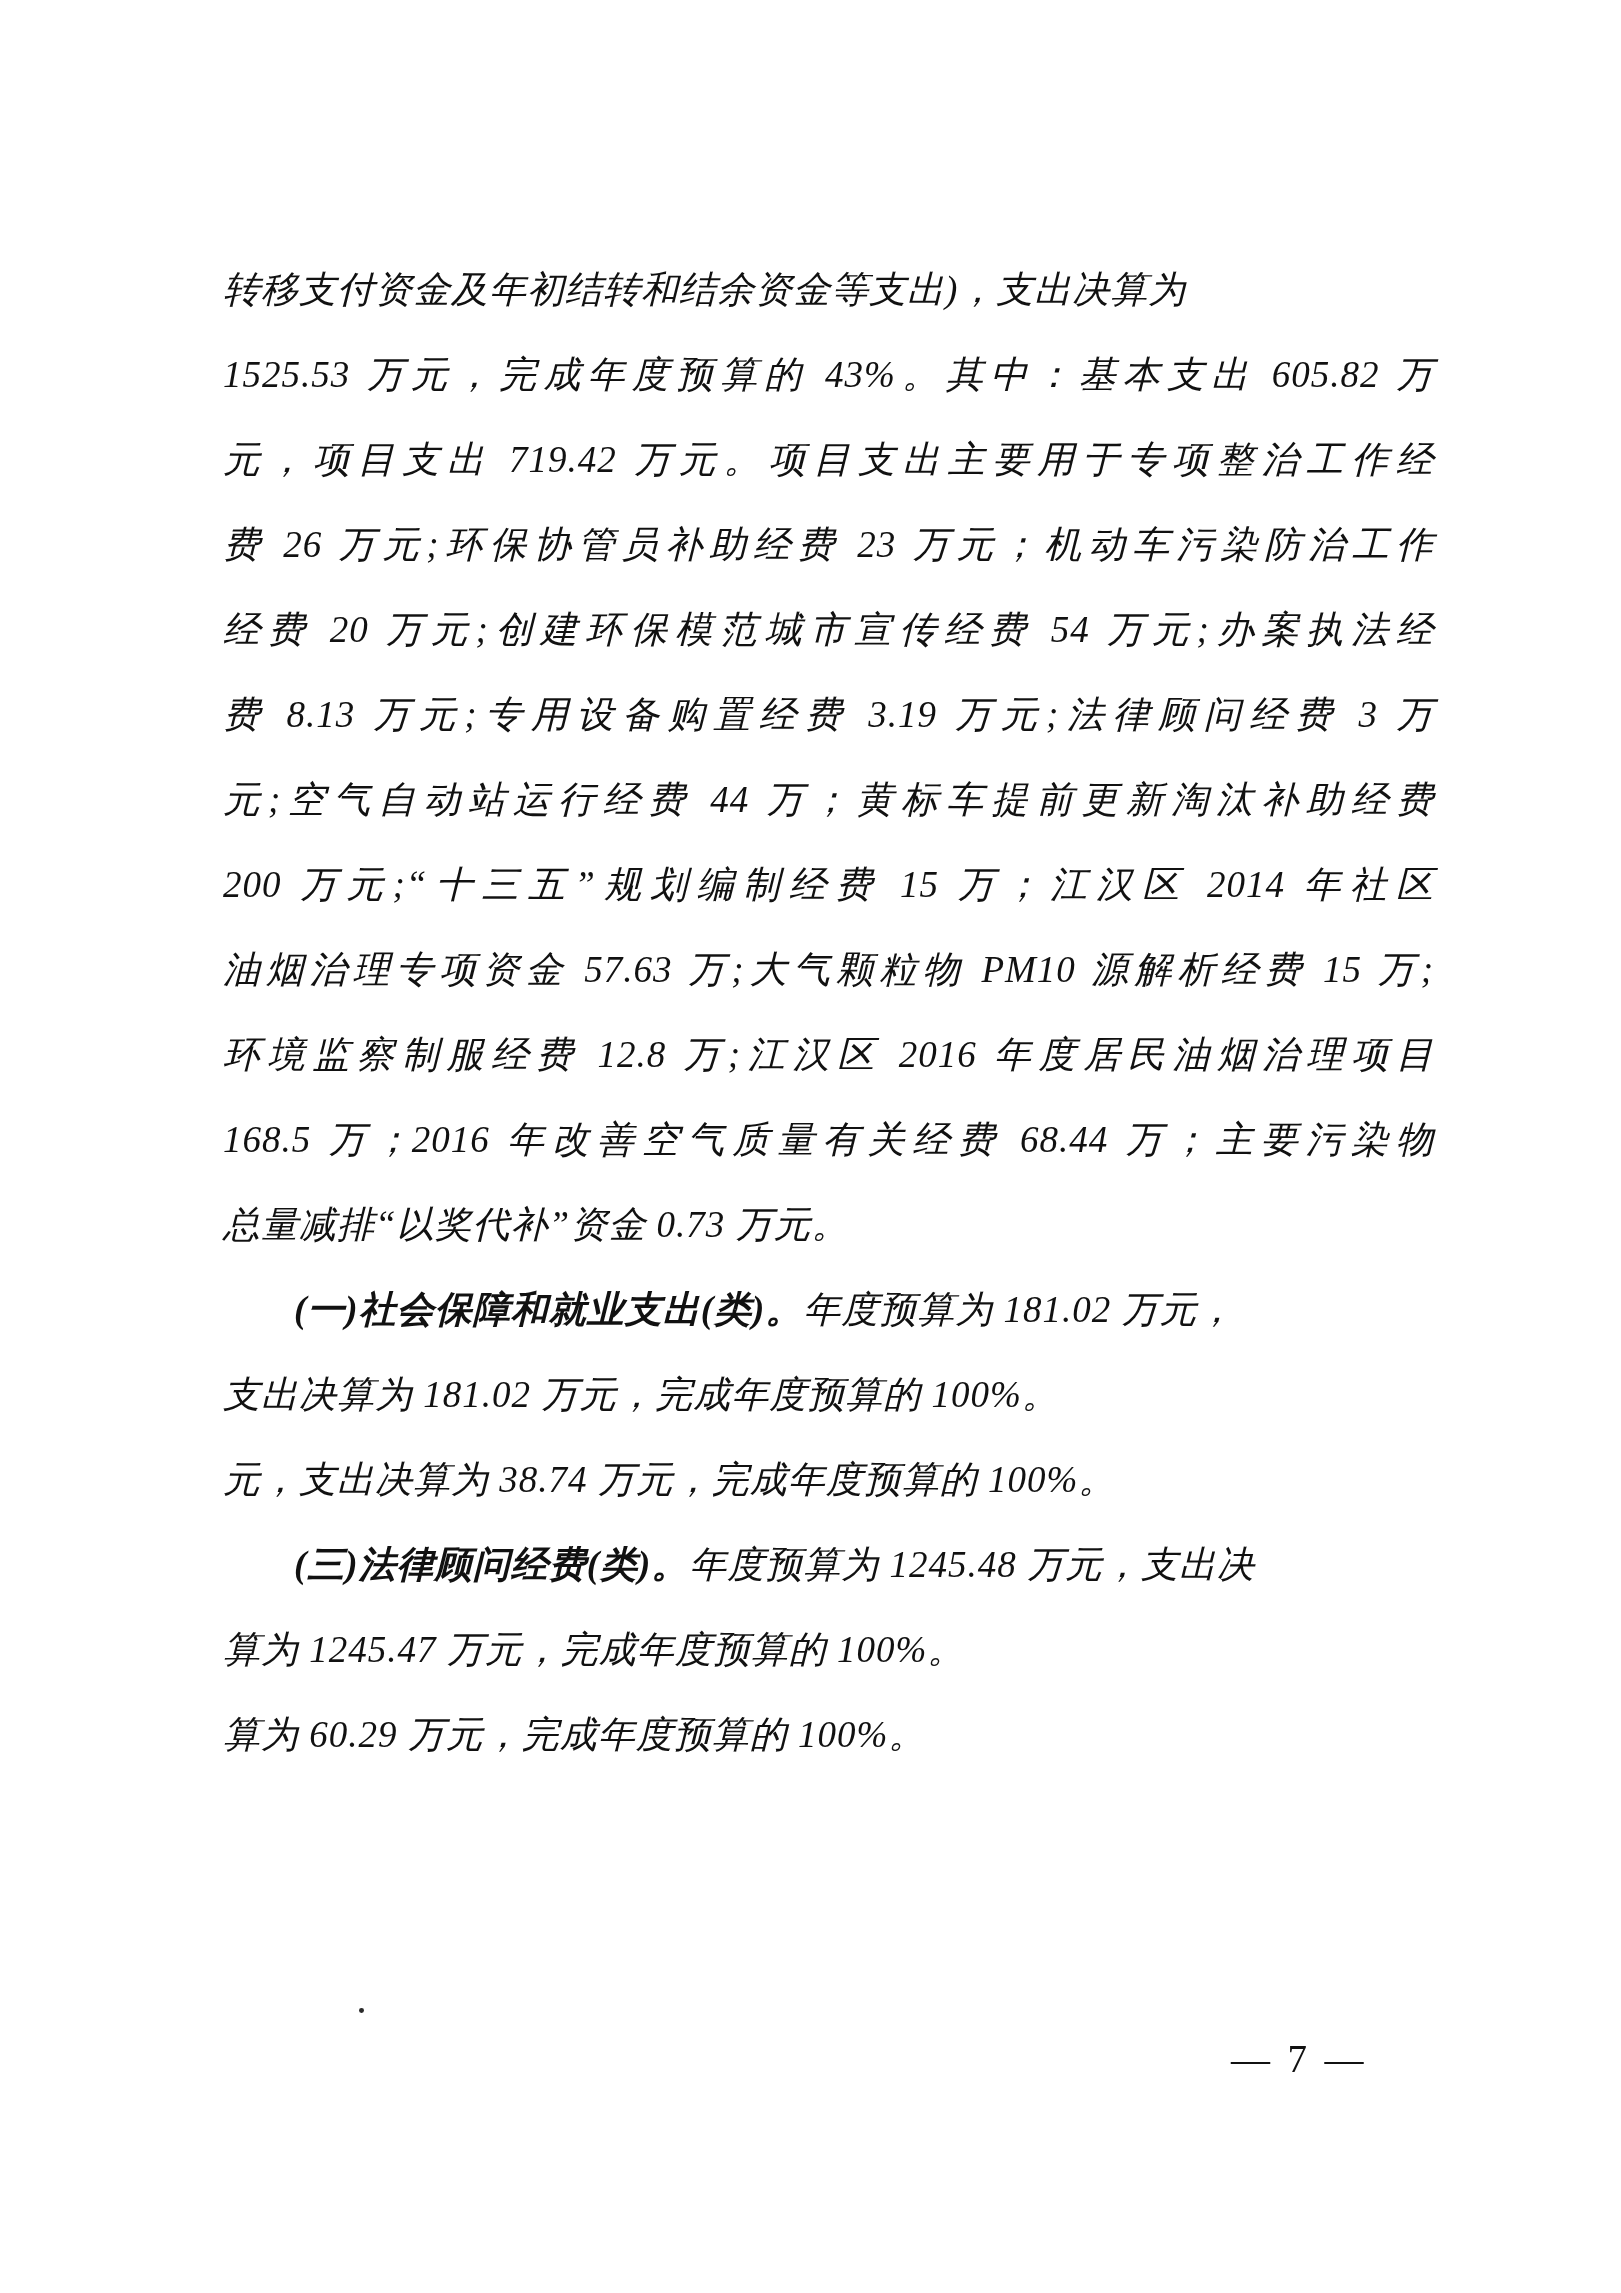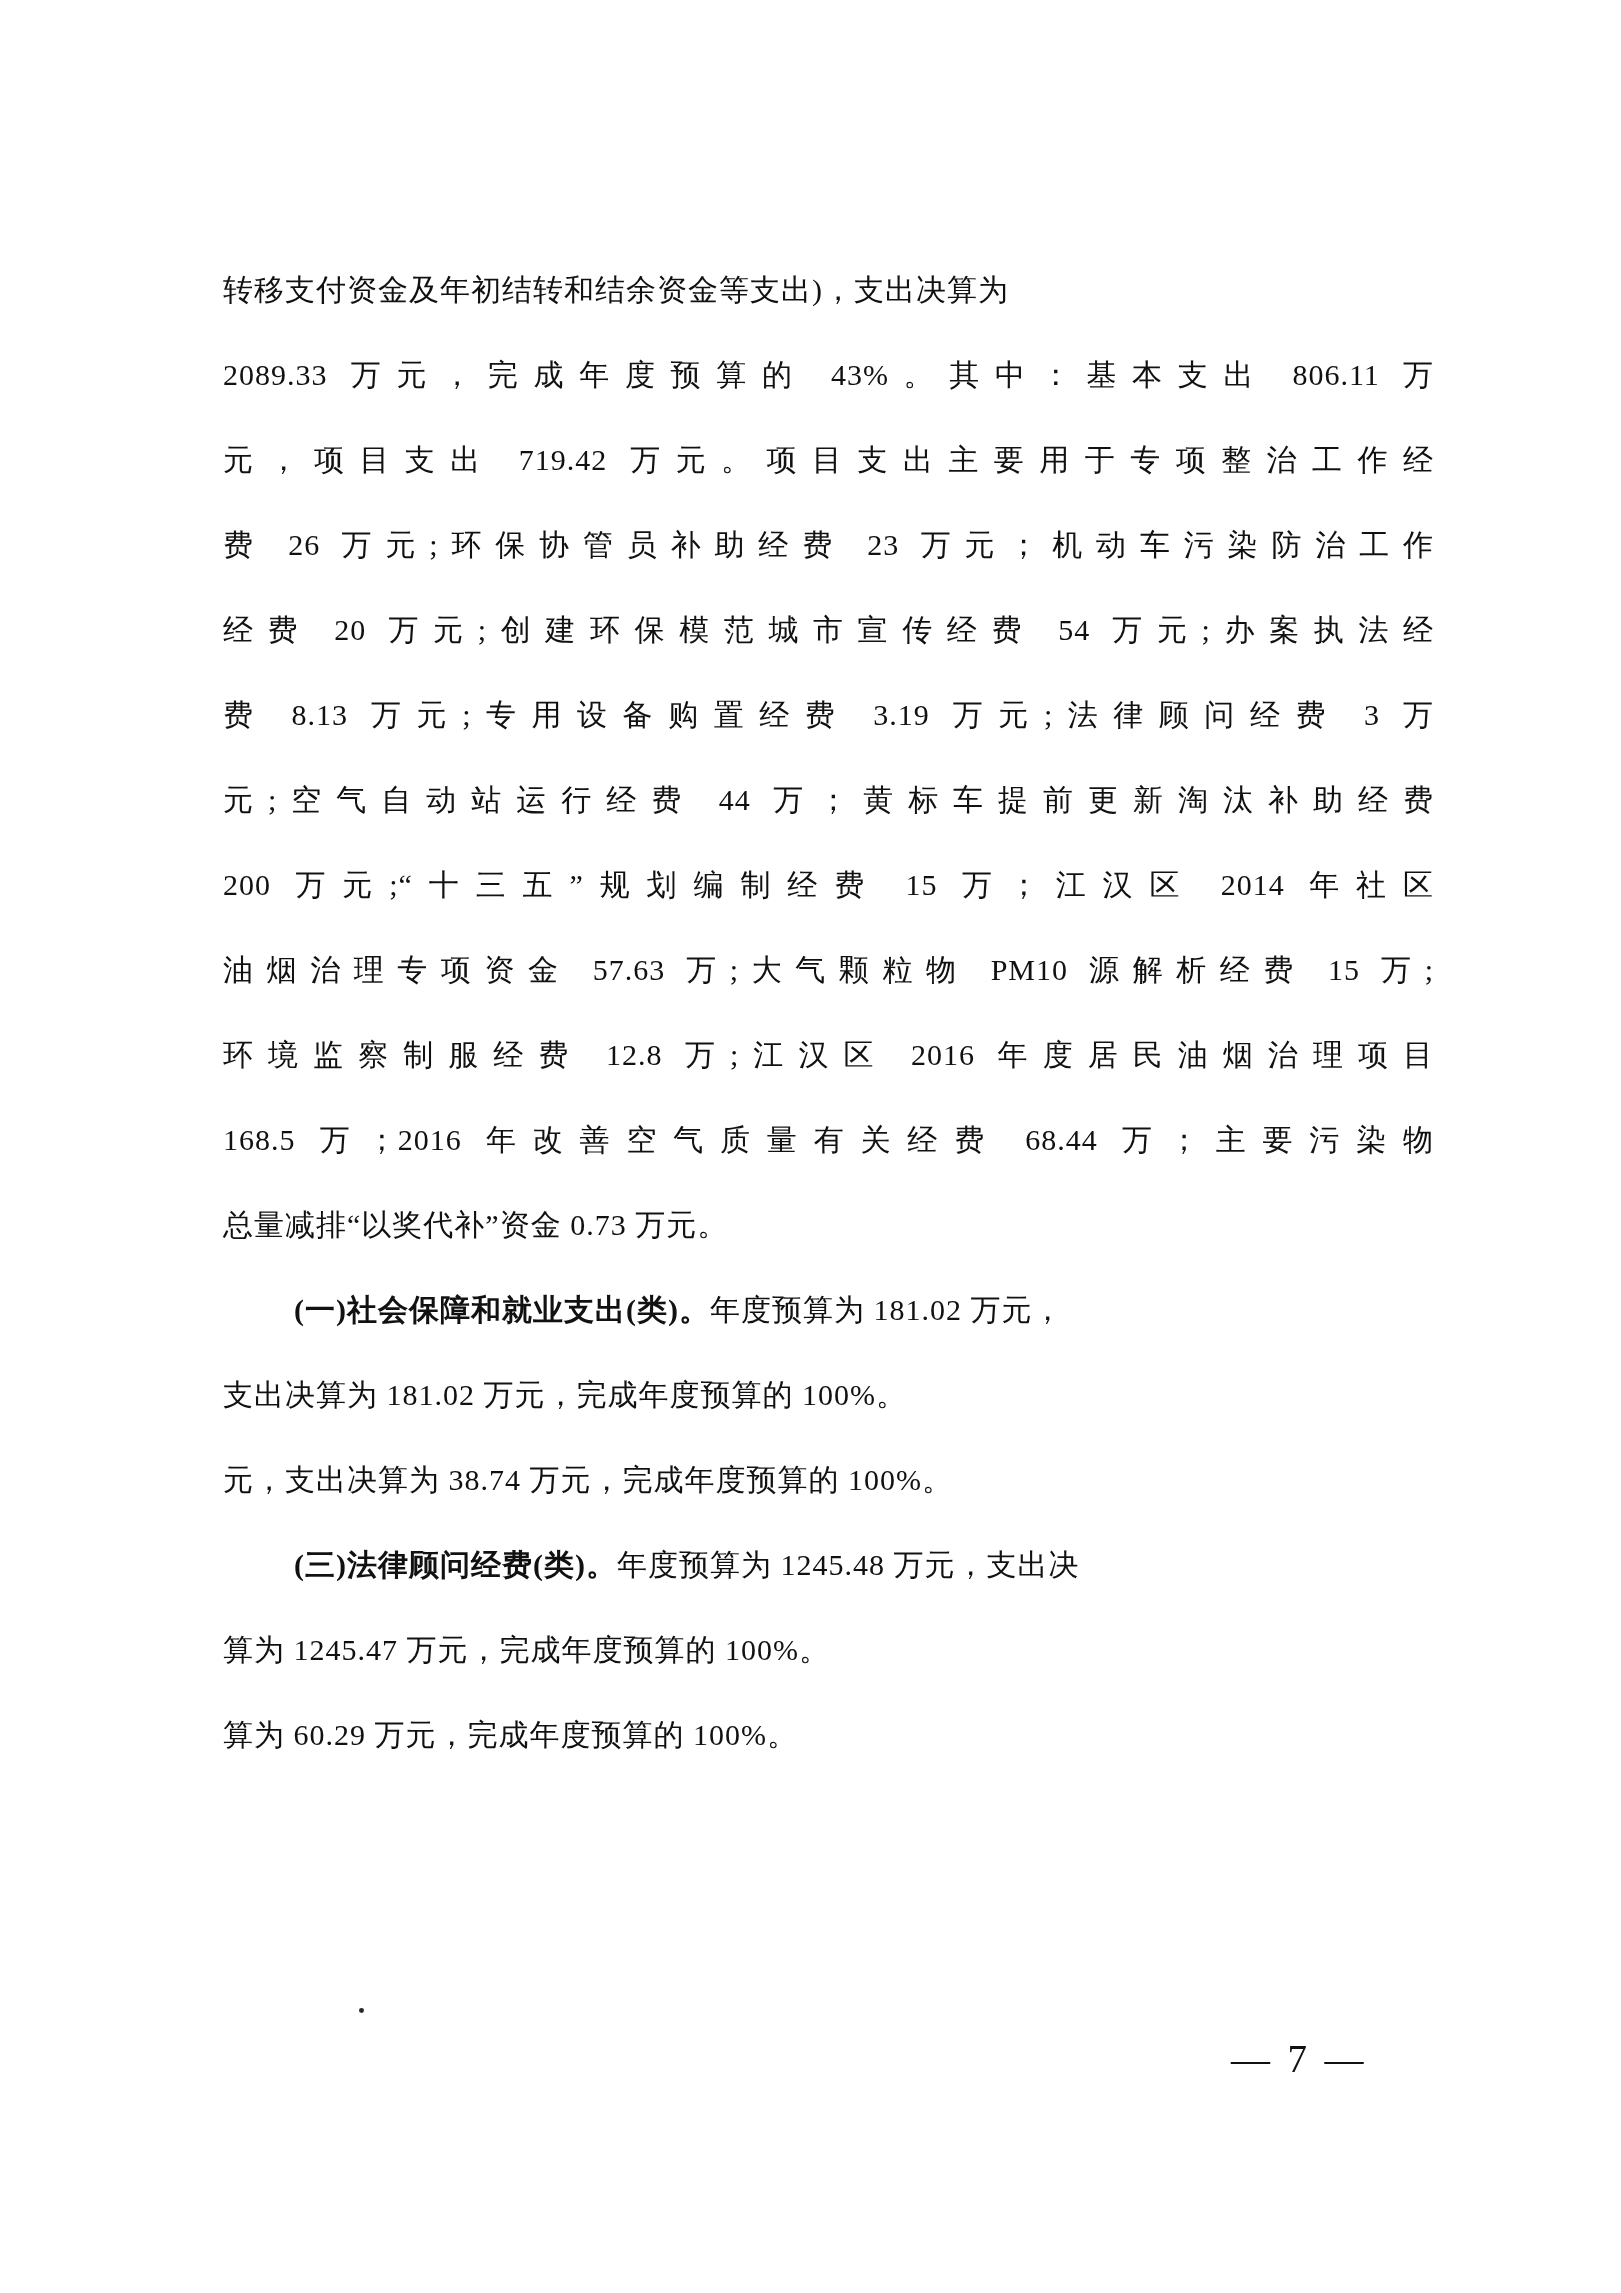--- a/index.html
+++ b/index.html
@@ -18,23 +18,24 @@
   }
   .content {
     position: absolute;
     left: 223px;
     top: 247px;
     width: 1211px;
   }
   .line {
     height: 85px;
     line-height: 85px;
-    font-size: 30px;
+    font-size: 37px;
     white-space: nowrap;
     letter-spacing: 1px;
+    font-style: italic;
   }
   .line.j {
     white-space: normal;
     text-align: justify;
     text-align-last: justify;
   }
   .line.indent {
     text-indent: 71px;
   }
   .bold {
@@ -61,21 +62,21 @@
     border-radius: 50%;
   }
 </style>
 </head>
 <body>
 
 <div class="page">
 
   <div class="content">
     <div class="line">转移支付资金及年初结转和结余资金等支出)，支出决算为</div>
-    <div class="line j">2089.33 万元，完成年度预算的 43%。其中：基本支出 806.11 万</div>
+    <div class="line j">1525.53 万元，完成年度预算的 43%。其中：基本支出 605.82 万</div>
     <div class="line j">元，项目支出 719.42 万元。项目支出主要用于专项整治工作经</div>
     <div class="line j">费 26 万元;环保协管员补助经费 23 万元；机动车污染防治工作</div>
     <div class="line j">经费 20 万元;创建环保模范城市宣传经费 54 万元;办案执法经</div>
     <div class="line j">费 8.13 万元;专用设备购置经费 3.19 万元;法律顾问经费 3 万</div>
     <div class="line j">元;空气自动站运行经费 44 万；黄标车提前更新淘汰补助经费</div>
     <div class="line j">200 万元;“十三五”规划编制经费 15 万；江汉区 2014 年社区</div>
     <div class="line j">油烟治理专项资金 57.63 万;大气颗粒物 PM10 源解析经费 15 万;</div>
     <div class="line j">环境监察制服经费 12.8 万;江汉区 2016 年度居民油烟治理项目</div>
     <div class="line j">168.5 万；2016 年改善空气质量有关经费 68.44 万；主要污染物</div>
     <div class="line">总量减排“以奖代补”资金 0.73 万元。</div>

